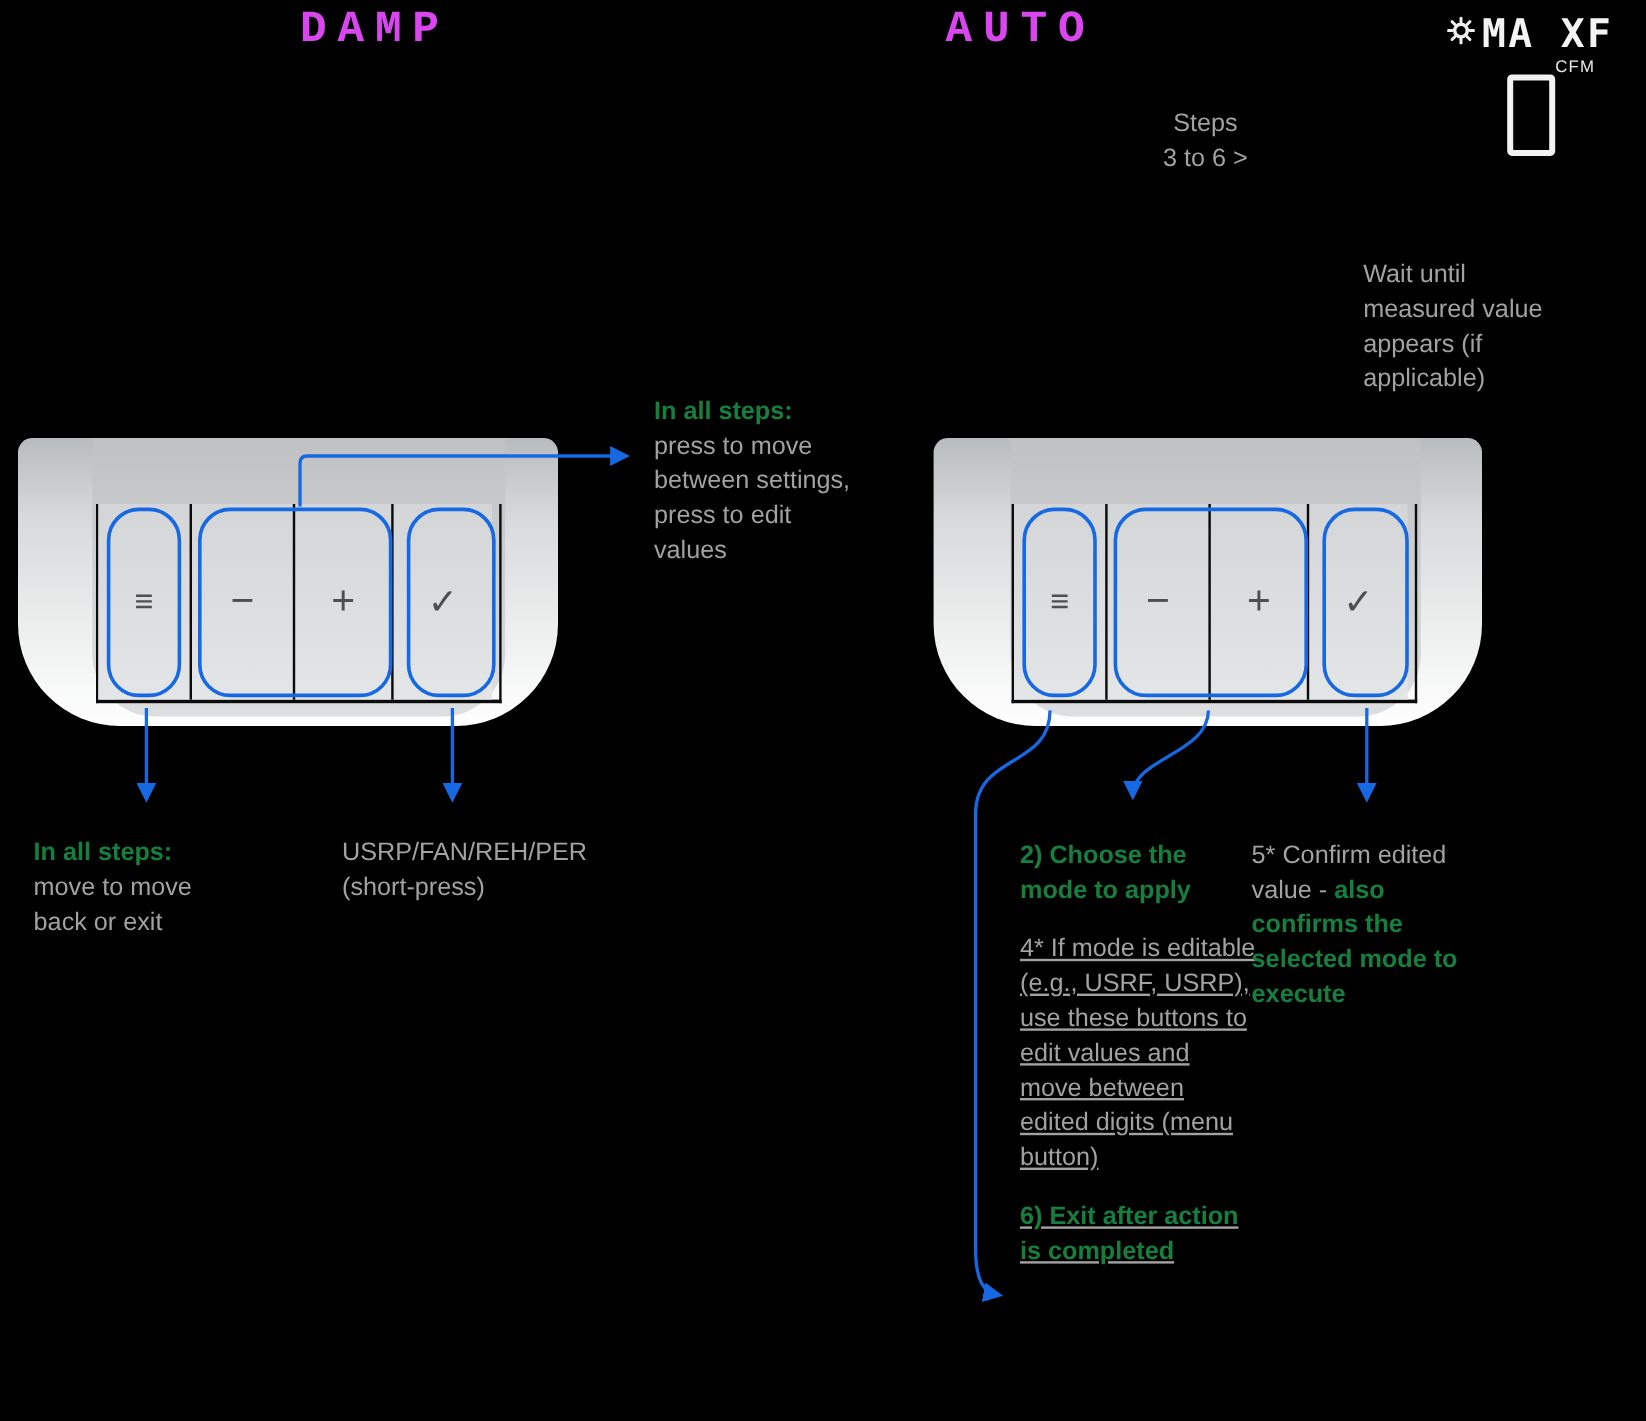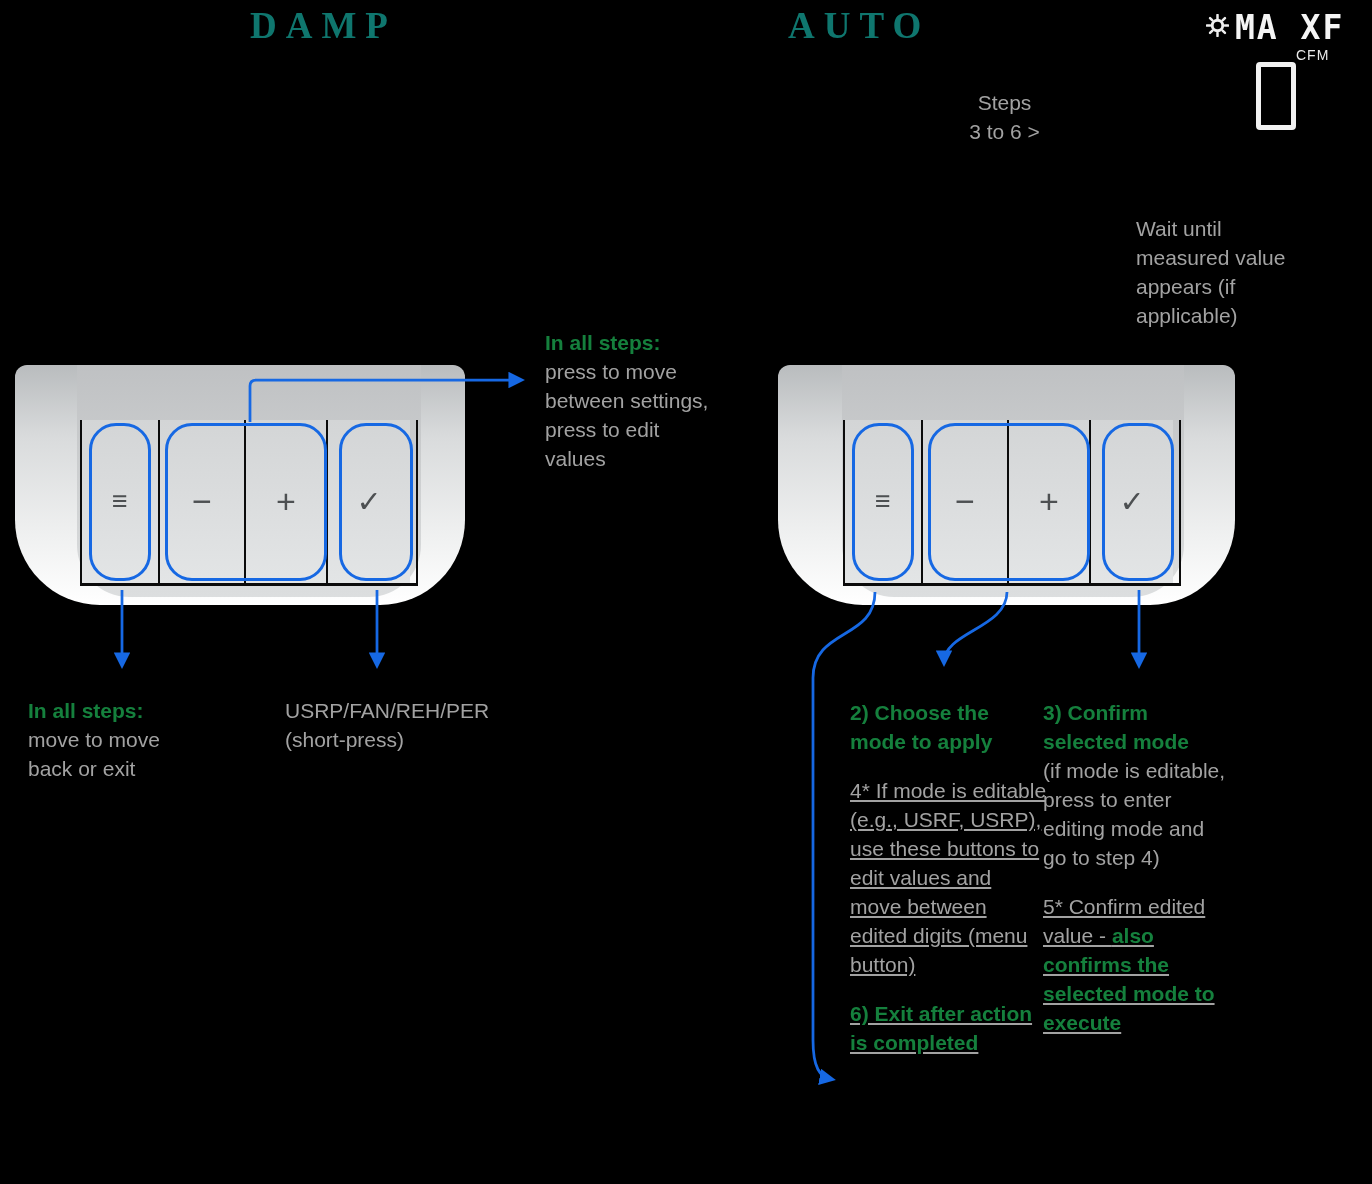--- a/index.html
+++ b/index.html
@@ -5,22 +5,22 @@
   * { box-sizing: border-box; margin: 0; padding: 0; }
   html,body { background:#000; }
   body {
     width:1372px; height:1184px; position:relative; overflow:hidden;
     font-family:"Liberation Sans", sans-serif;
   }
 
   
   .seg {
     position:absolute;
-    font-family:Liberation Serif, serif;
-    font-weight:bold; color:#0f766e;
+    font-family:Liberation Mono, monospace;
+    font-weight:bold; color:#d946ef;
   }
   .mode-left  { left:250px; top:4px;  font-size:37px; letter-spacing:9px; }
   .mode-right { left:788px; top:4px;  font-size:37px; letter-spacing:9px; }
 
   .topright { position:absolute; left:1206px; top:8px; display:flex; align-items:center; gap:6px;justify-content:center; }
   .tr-label { position:static; font-family:"DejaVu Sans Mono", monospace; font-weight:bold; color:#f4f4f4; font-size:33px; letter-spacing:2px; }
   .unit { position:absolute; left:1296px; top:47px; color:#eaeaea; font-size:14px; letter-spacing:1px; }
   .zero {
     position:absolute; left:1256px; top:62px; width:40px; height:68px;
     border:5px solid #f2f2f2; border-radius:4px;
@@ -170,24 +170,20 @@
     </div>
     <div class="para">
       <span>4* If mode is editable (e.g., USRF, USRP), use these buttons to edit values and move between edited digits (menu button)</span>
     </div>
     <div class="para">
       <b>6) Exit after action is completed</b>
     </div>
   </div>
   <div class="note colB">
     <div class="para">
-      <b class="blk">3) Confirm selected mode</b>
-      <span>(if mode is editable, press to enter editing mode and go to step 4)</span>
-    </div>
-    <div class="para">
       <span>5* Confirm edited value - </span><b>also confirms the selected mode to execute</b>
     </div>
   </div>
 
   <svg class="arrows" width="1372" height="1184" viewBox="0 0 1372 1184">
     <defs>
       <marker id="ah" viewBox="0 0 10 10" refX="7" refY="5" markerWidth="6" markerHeight="6" orient="auto">
         <path d="M0 0 L10 5 L0 10 Z" fill="#1668e3"></path>
       </marker>
     </defs>

